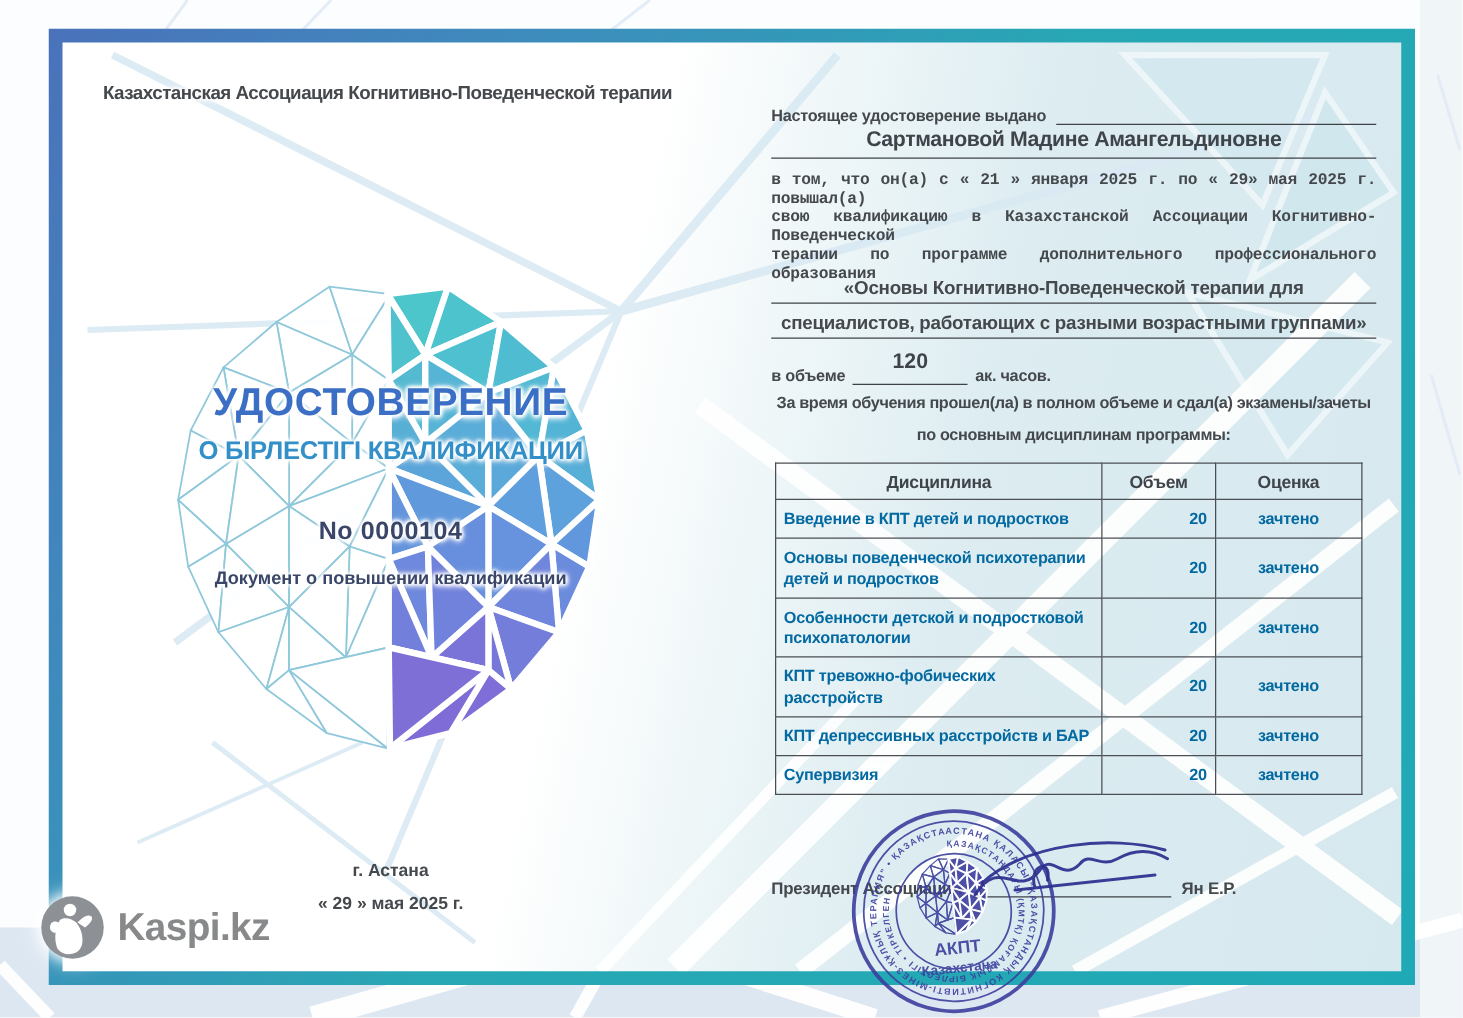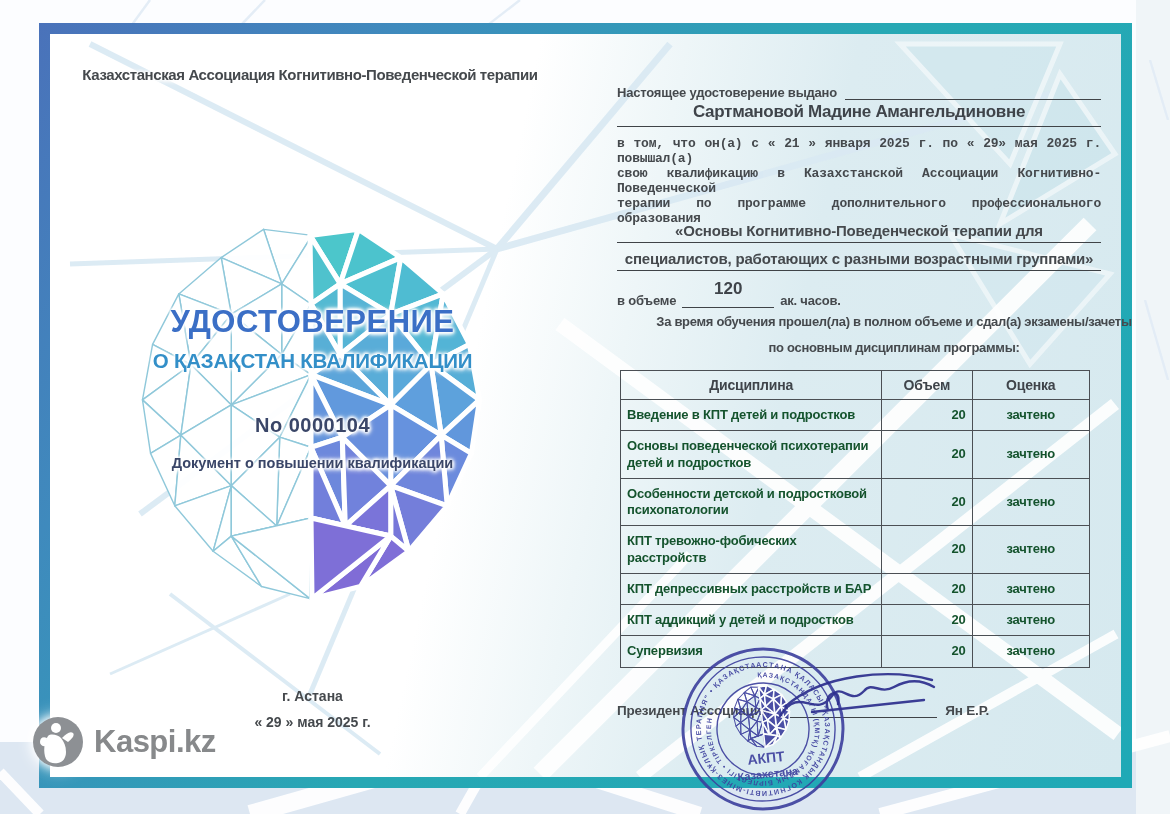--- a/index.html
+++ b/index.html
@@ -36,26 +36,26 @@
   .fill-line{flex:1;border-bottom:1.5px solid #3f4347;margin-left:8px;height:15px;}
   .name-line{top:18px;text-align:center;font-size:17px;letter-spacing:-0.3px;color:#3f444a;
              border-bottom:1.5px solid #3f4347;padding-bottom:4px;}
   .jline{text-align:justify;text-align-last:justify;font-family:Liberation Mono, monospace;}
   .l1{top:52px;} .l2{top:82px;} .l3{top:112px;}
   .prog{font-size:15px;text-align:center;border-bottom:1.5px solid #3f4347;padding-bottom:3px;}
   .p1{top:138px;} .p2{top:166px;}
   .vol{top:196px;display:flex;align-items:flex-end;}
   .vol-val{display:inline-block;width:92px;text-align:center;font-size:17px;letter-spacing:0;
            border-bottom:1.5px solid #3f4347;margin:0 6px;line-height:1;padding-bottom:10px;color:#3f444a;font-weight:700;}
-  .sum{text-align:center;letter-spacing:-0.3px;margin-left:35px;}
+  .sum{text-align:center;letter-spacing:-0.3px;}
   .s1{top:230px;} .s2{top:256px;}
   table.disc{position:absolute;left:3px;top:286px;width:470px;border-collapse:collapse;z-index:2;}
   table.disc th,table.disc td{border:1.3px solid #4b4f54;font-weight:700;}
   table.disc th{font-size:14px;color:#3f444a;padding:6px 4px;letter-spacing:-0.2px;}
-  table.disc td{font-size:13px;color:#14532d;padding:7px 6px;line-height:1.25;letter-spacing:-0.2px;}
+  table.disc td{font-size:13px;color:#0369a1;padding:7px 6px;line-height:1.25;letter-spacing:-0.2px;}
   td.c1{text-align:left;padding-left:10px;width:268px;}
   td.c2{text-align:right;width:82px;color:#394a6e;}
   td.c3{text-align:center;width:112px;color:#394a6e;}
   .president{top:618px;display:flex;align-items:flex-end;width:372px;font-size:13.5px;}
   .pres-line{flex:1;border-bottom:1.5px solid #3f4347;margin:0 8px;height:15px;min-width:150px;}
   .pres-name{white-space:nowrap;}
   
   .stamp{position:absolute;left:676px;top:642px;width:174px;height:174px;z-index:6;opacity:.9;
          transform:rotate(-6deg);}
   .signature{position:absolute;left:772px;top:664px;width:175px;height:72px;z-index:7;}
@@ -191,21 +191,21 @@
           <polygon points="221,252 255,330 221,322" fill="#727fdb" stroke="#ffffff" stroke-width="5" stroke-linejoin="round"></polygon>
           <polygon points="255,330 300,340 221,322" fill="#7d71d8" stroke="#ffffff" stroke-width="5" stroke-linejoin="round"></polygon>
           <polygon points="300,340 318,355 270,390" fill="#7f6ed7" stroke="#ffffff" stroke-width="5" stroke-linejoin="round"></polygon>
           <polygon points="300,340 270,390 222,402" fill="#806cd6" stroke="#ffffff" stroke-width="5" stroke-linejoin="round"></polygon>
           <polygon points="300,340 222,402 221,322" fill="#7e6fd7" stroke="#ffffff" stroke-width="5" stroke-linejoin="round"></polygon>
         </svg>
     </div>
 
     <div class="title-block">
       <div class="cert-title halo">УДОСТОВЕРЕНИЕ</div>
-      <div class="cert-subtitle halo">О ҚАЗАҚСТАН КВАЛИФИКАЦИИ</div>
+      <div class="cert-subtitle halo">О БІРЛЕСТІГІ КВАЛИФИКАЦИИ</div>
     </div>
     <div class="cert-number halo">No 0000104</div>
     <div class="doc-type halo">Документ о повышении квалификации</div>
     <div class="city">г. Астана</div>
     <div class="date">« 29 » мая 2025 г.</div>
 
     <div class="right-col">
       <div class="rline issued">
         <span>Настоящее удостоверение выдано</span>
         <span class="fill-line"></span>
@@ -254,25 +254,20 @@
             <td class="c2">20</td>
             <td class="c3">зачтено</td>
           </tr>
             <tr>
             <td class="c1">КПТ тревожно-фобических расстройств</td>
             <td class="c2">20</td>
             <td class="c3">зачтено</td>
           </tr>
             <tr>
             <td class="c1">КПТ депрессивных расстройств и БАР</td>
-            <td class="c2">20</td>
-            <td class="c3">зачтено</td>
-          </tr>
-            <tr>
-            <td class="c1">КПТ аддикций у детей и подростков</td>
             <td class="c2">20</td>
             <td class="c3">зачтено</td>
           </tr>
             <tr>
             <td class="c1">Супервизия</td>
             <td class="c2">20</td>
             <td class="c3">зачтено</td>
           </tr>
           </tbody>
       </table>

